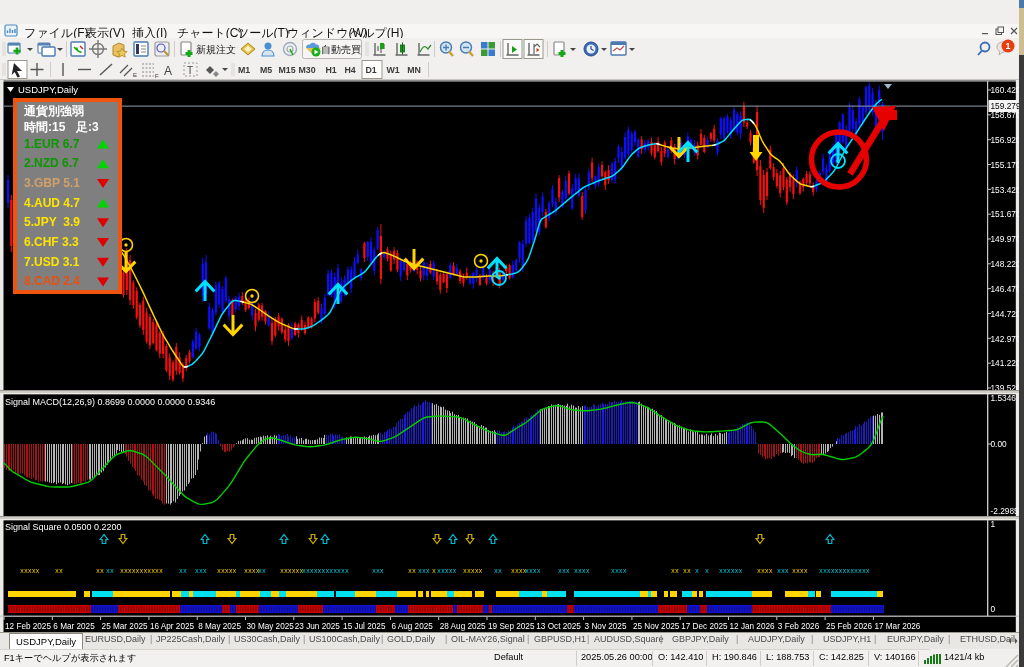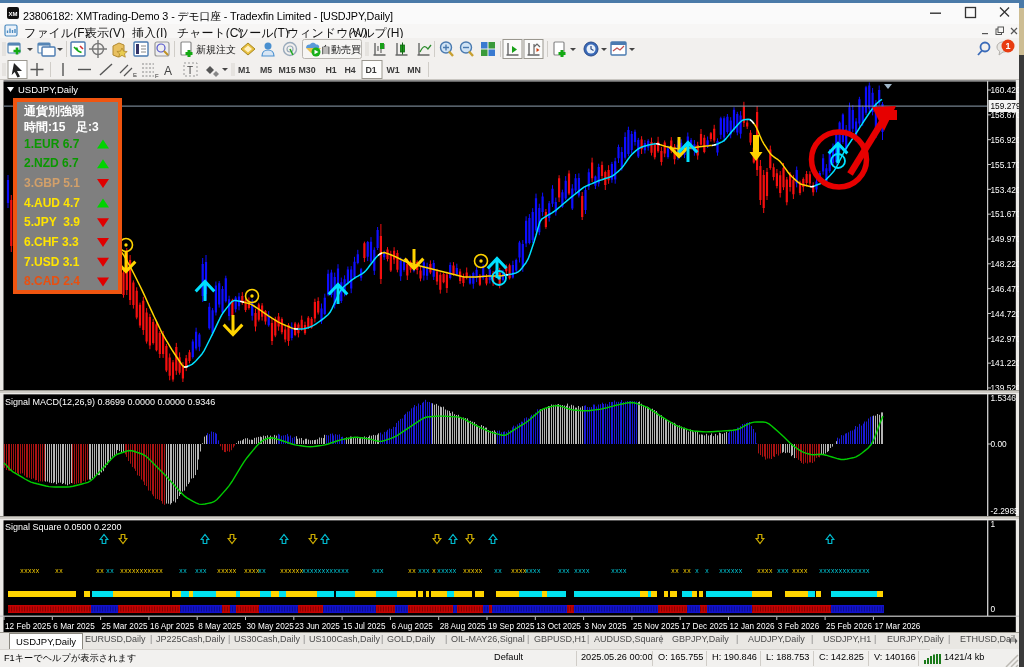--- a/index.html
+++ b/index.html
@@ -12,30 +12,20 @@
 #tb2{left:0;top:60px;width:1019px;height:20px;background:#f2f0ee;border-bottom:1px solid #c9c6c1}
 #chart{left:0;top:80px;width:1019px;height:552px}
 #tabbar{left:0;top:632px;width:1019px;height:17px;background:#e9e7e3;border-top:1px solid #9b9890;font-size:9px;color:#4a4a4a}
 .tab{position:absolute;top:1px;white-space:nowrap}
 #statusbar{left:0;top:649px;width:930px;height:18px;background:#f2f1ef;border-top:1px solid #d8d5d0;font-size:9.2px;color:#000}
 .st{position:absolute;top:2px;white-space:nowrap}
 .sep{position:absolute;top:1px;width:1px;height:15px;background:#d0cdc8}
 #rstrip{position:absolute;left:1019px;top:0;width:5px;height:667px;background:#3a3a3a}
 </style></head><body>
 <div id="win">
-<div id="titlebar" class="abs">
- <svg class="abs" style="left:0;top:0" width="1019" height="21">
-  <rect x="7" y="4" width="12" height="12" rx="2" fill="#111"></rect>
-  <text x="13" y="12.5" font-size="6" fill="#fff" text-anchor="middle" font-weight="bold">XM</text>
-  <rect x="930" y="9.5" width="11" height="1.4" fill="#333"></rect>
-  <rect x="965.5" y="4.5" width="10" height="10" fill="none" stroke="#333" stroke-width="1.3"></rect>
-  <path d="M1000 4.5L1009 13.5M1009 4.5L1000 13.5" stroke="#333" stroke-width="1.3"></path>
- </svg>
- <div id="title" class="abs">23806182: XMTrading-Demo 3 - デモ口座 - Tradexfin Limited - [USDJPY,Daily]</div>
-</div>
 <div id="menubar" class="abs">
  <svg class="abs" style="left:4px;top:0px" width="16" height="14">
         <rect x="1" y="1" width="12" height="11" rx="1.5" fill="#eaf2fa" stroke="#4a8ac0" stroke-width="1.2"></rect>
         <path d="M3.5 9V6.5M6 9V4.5M8.5 9V6M11 9V5" stroke="#4a8ac0" stroke-width="1.4"></path>
       </svg>
  <div class="mi" style="left:24px">ファイル(<u>F</u>)</div>
  <div class="mi" style="left:85px">表示(<u>V</u>)</div>
  <div class="mi" style="left:132px">挿入(<u>I</u>)</div>
  <div class="mi" style="left:177px">チャート(<u>C</u>)</div>
  <div class="mi" style="left:237px">ツール(<u>T</u>)</div>
@@ -492,21 +482,21 @@
         <path d="M3 1L0.5 4L3 7Z" fill="#555"></path>
         <path d="M7 1L9.5 4L7 7Z" fill="#555"></path>
       </svg>
 </div>
 <div id="statusbar" class="abs">
  <div class="st" style="left:4px">F1キーでヘルプが表示されます</div>
  <div class="st" style="left:494px">Default</div>
  <div class="sep" style="left:576px"></div>
  <div class="st" style="left:581px">2025.05.26 00:00</div>
  <div class="sep" style="left:652px"></div>
- <div class="st" style="left:658px">O: 165.755</div>
+ <div class="st" style="left:658px">O: 142.410</div>
  <div class="sep" style="left:706px"></div>
  <div class="st" style="left:712px">H: 190.846</div>
  <div class="sep" style="left:760px"></div>
  <div class="st" style="left:766px">L: 188.753</div>
  <div class="sep" style="left:813px"></div>
  <div class="st" style="left:819px">C: 142.825</div>
  <div class="sep" style="left:868px"></div>
  <div class="st" style="left:874px">V: 140166</div>
  <div class="sep" style="left:918px"></div>
  <svg class="abs" style="left:924px;top:3px" width="18" height="12">

